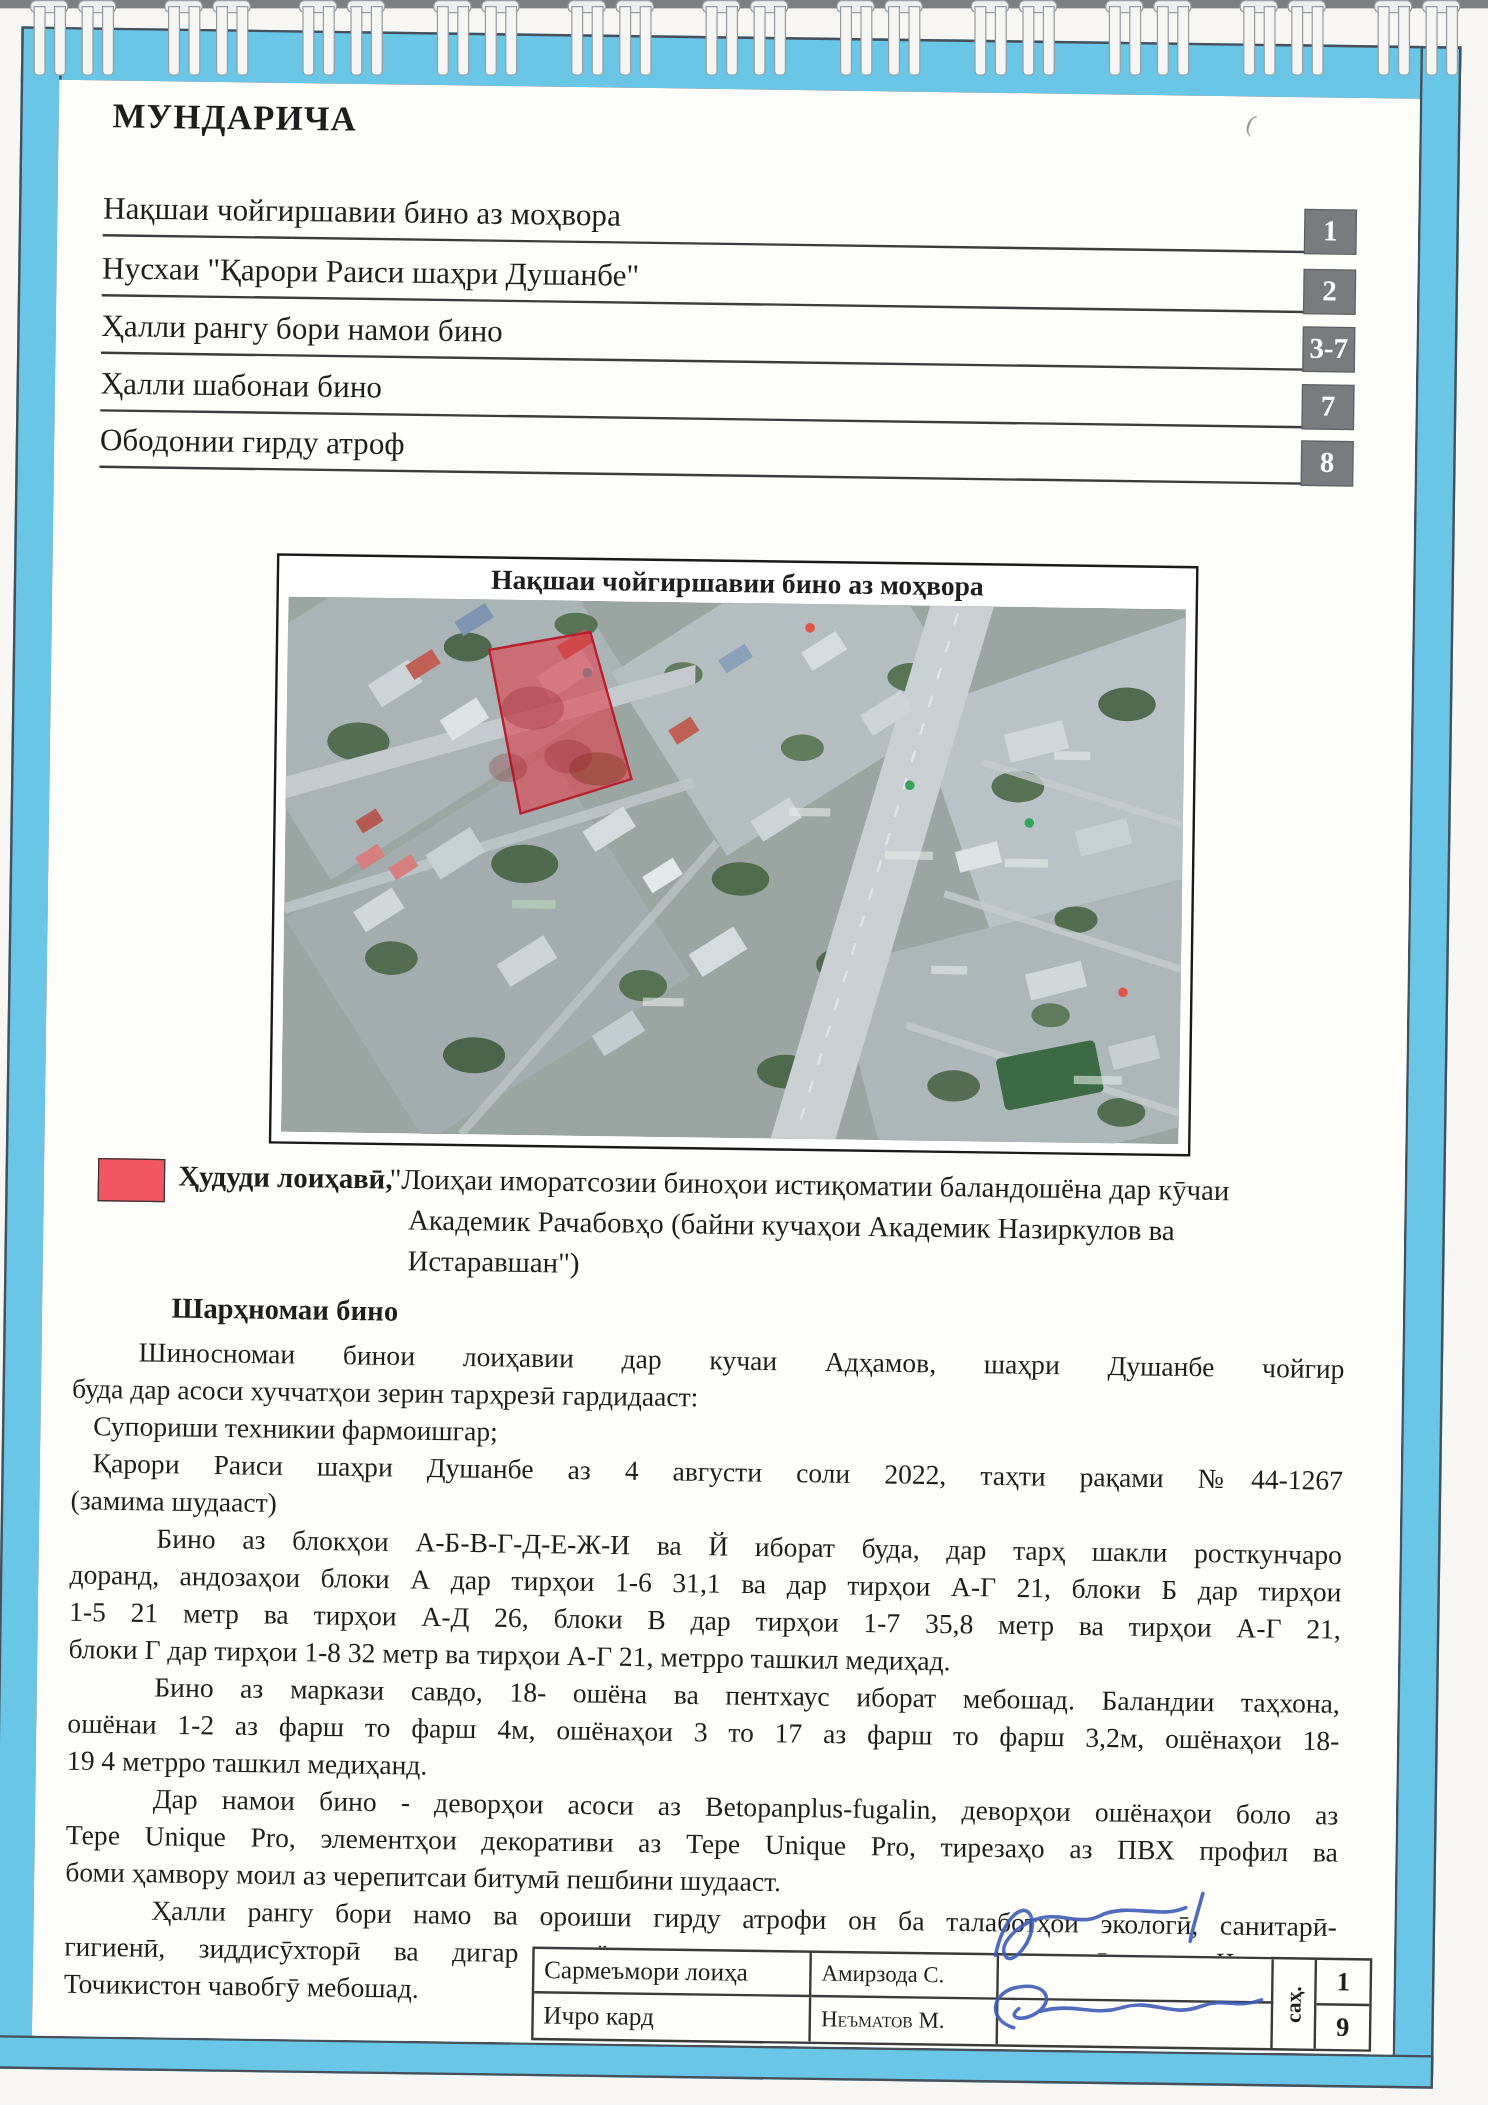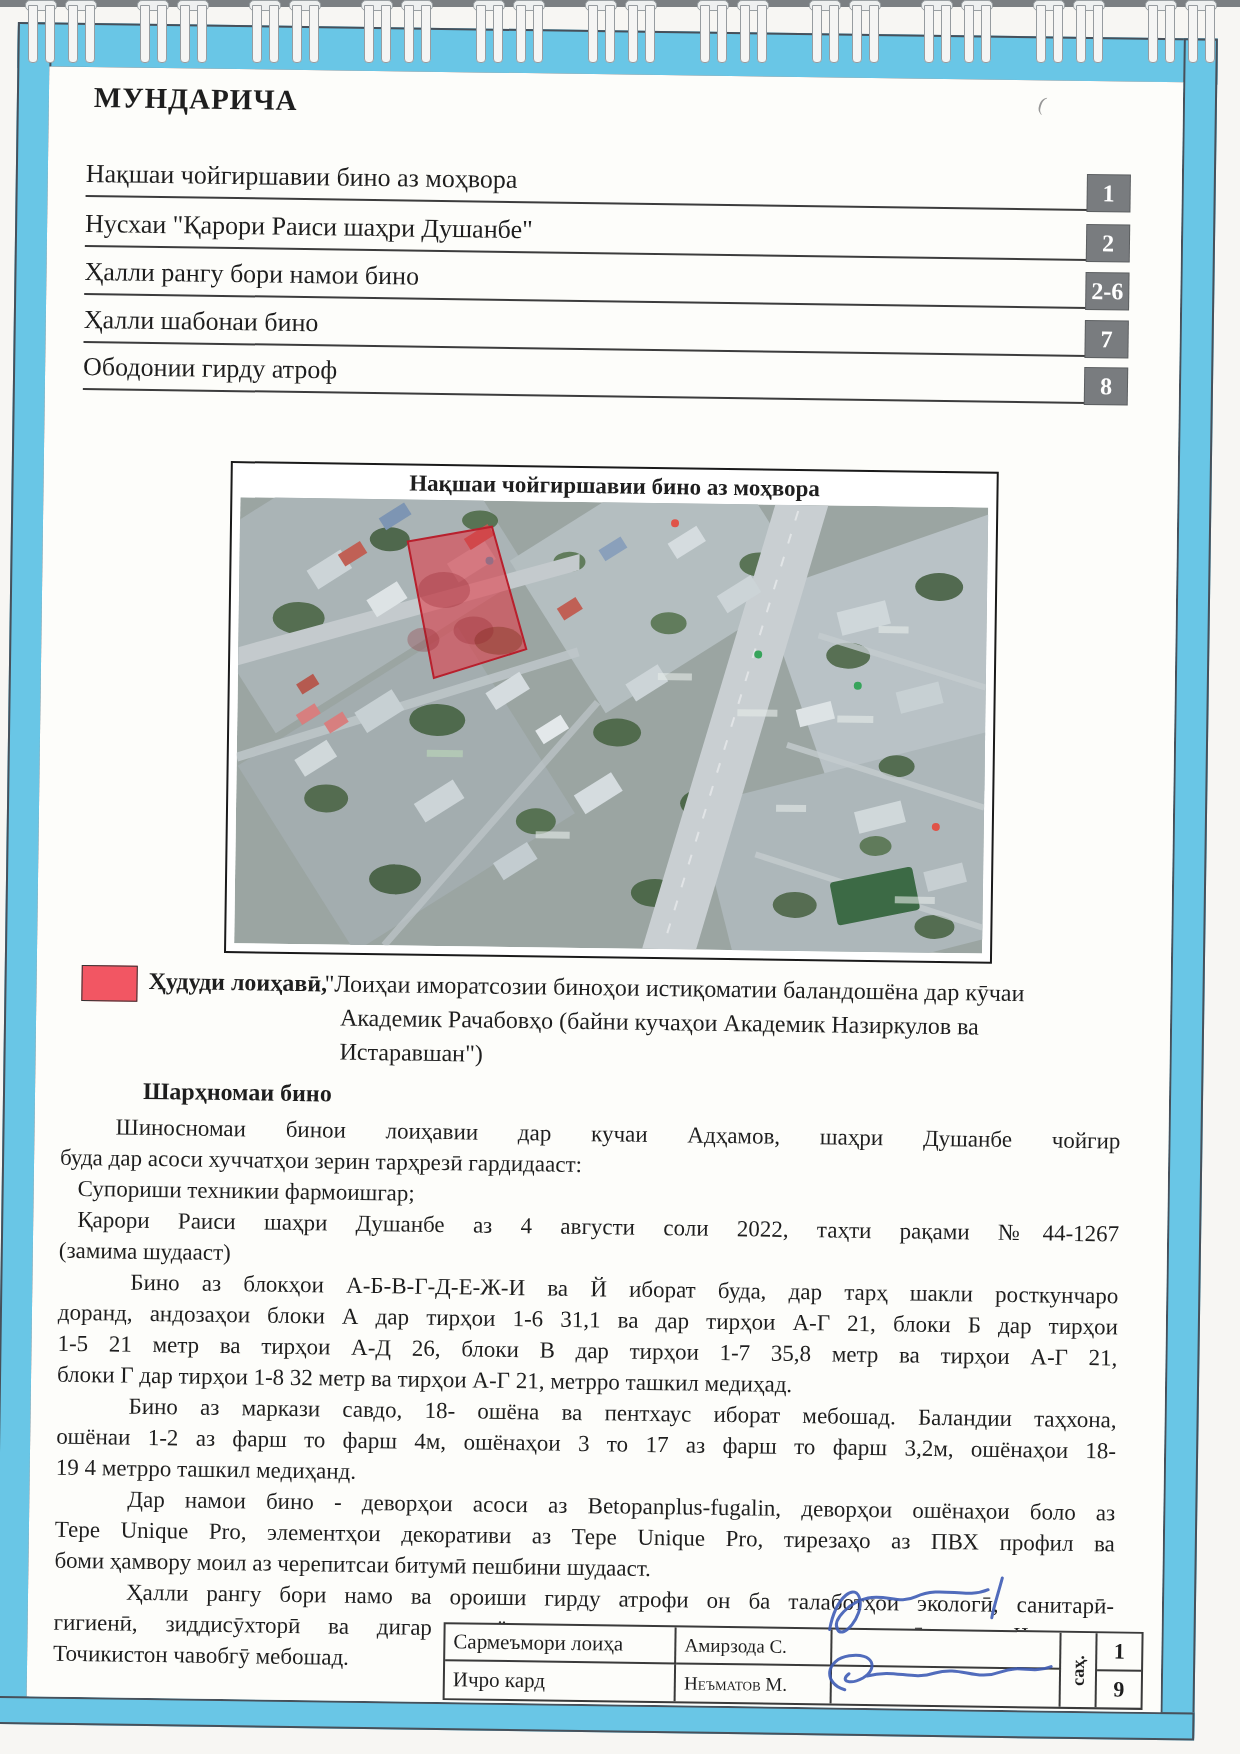--- a/index.html
+++ b/index.html
@@ -93,21 +93,21 @@
       <div class="toc-row" style="top: 128px;">
         <span class="toc-label">Нақшаи чойгиршавии бино аз моҳвора</span>
         <span class="toc-badge">1</span>
       </div>
       <div class="toc-row" style="top: 178px;">
         <span class="toc-label">Нусхаи "Қарори Раиси шаҳри Душанбе"</span>
         <span class="toc-badge">2</span>
       </div>
       <div class="toc-row" style="top: 226px;">
         <span class="toc-label">Ҳалли рангу бори намои бино</span>
-        <span class="toc-badge">2-6</span>
+        <span class="toc-badge">3-7</span>
       </div>
       <div class="toc-row" style="top: 274px;">
         <span class="toc-label">Ҳалли шабонаи бино</span>
         <span class="toc-badge">7</span>
       </div>
       <div class="toc-row" style="top: 321px;">
         <span class="toc-label">Ободонии гирду атроф</span>
         <span class="toc-badge">8</span>
       </div>
     </div>

